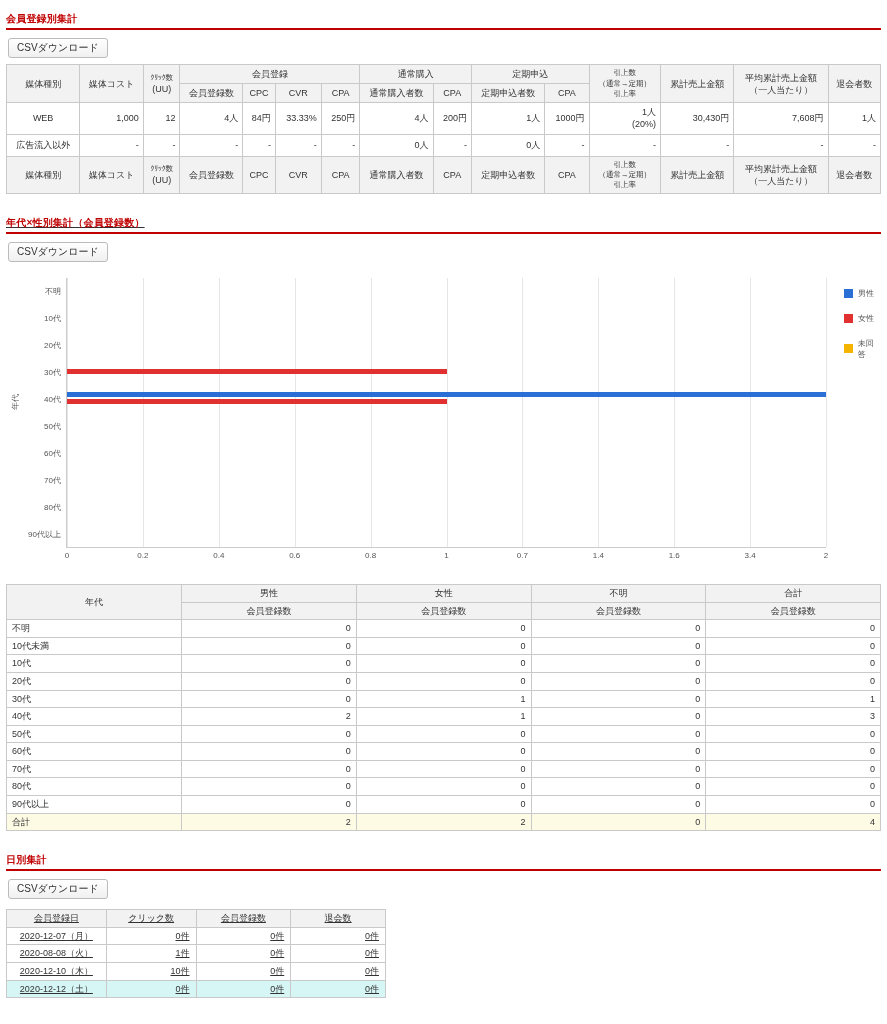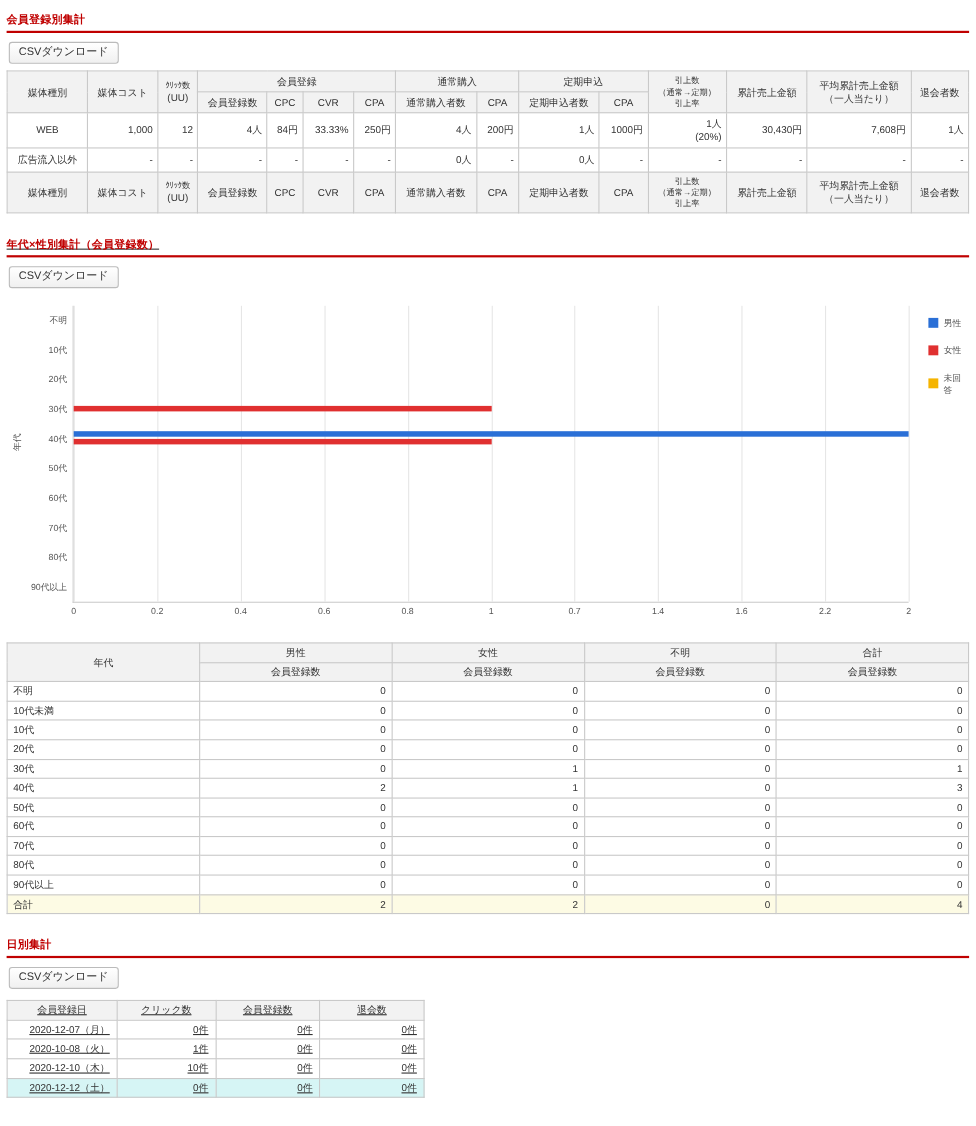--- a/index.html
+++ b/index.html
@@ -102,21 +102,21 @@
   .tbl2 thead th { background: #f2f2f2; font-weight: normal; text-align: center; }
   .tbl2 tbody td { background: #fff; text-align: right; }
   .tbl2 tbody td.lbl { text-align: left; }
   .tbl2 tbody tr.total td { background: #fdfbe4; }
 
   
   .tbl3 { width: 380px; font-size: 9px; margin-top: 4px; }
   .tbl3 th, .tbl3 td { border: 1px solid #c9c9c9; padding: 2px 6px; line-height: 1.4; text-decoration: underline; }
   .tbl3 thead th, .tbl3 tfoot th { background: #f2f2f2; font-weight: normal; text-align: center; }
   .tbl3 tbody td { background: #fff; text-align: right; }
-  .tbl3 tbody td.date { }
+  .tbl3 tbody td.date { text-align: center; }
   .tbl3 tbody tr.sat td { background: #d6f5f5; }
 </style>
 </head>
 <body>
 
 <div class="page">
 
   
   <div class="section-head">
     <span class="title">会員登録別集計</span>
@@ -284,21 +284,21 @@
 
       <div class="xtick-label" style="left:0%">0</div>
       <div class="xtick-label" style="left:10%">0.2</div>
       <div class="xtick-label" style="left:20%">0.4</div>
       <div class="xtick-label" style="left:30%">0.6</div>
       <div class="xtick-label" style="left:40%">0.8</div>
       <div class="xtick-label" style="left:50%">1</div>
       <div class="xtick-label" style="left:60%">0.7</div>
       <div class="xtick-label" style="left:70%">1.4</div>
       <div class="xtick-label" style="left:80%">1.6</div>
-      <div class="xtick-label" style="left:90%">2.2</div>
+      <div class="xtick-label" style="left:90%">3.4</div>
       <div class="xtick-label" style="left:100%">2</div>
     </div>
   </div>
 
   <table class="tbl2">
     <thead>
       <tr>
         <th rowspan="2" style="width:175px">年代</th>
         <th>男性</th>
         <th>女性</th>
@@ -417,21 +417,21 @@
       </tr>
     </thead>
     <tbody>
       <tr>
         <td class="date">2020-12-07（月）</td>
         <td>0件</td>
         <td>0件</td>
         <td>0件</td>
       </tr>
       <tr>
-        <td class="date">2020-10-08（火）</td>
+        <td class="date">2020-08-08（火）</td>
         <td>1件</td>
         <td>0件</td>
         <td>0件</td>
       </tr>
       <tr>
         <td class="date">2020-12-10（木）</td>
         <td>10件</td>
         <td>0件</td>
         <td>0件</td>
       </tr>

